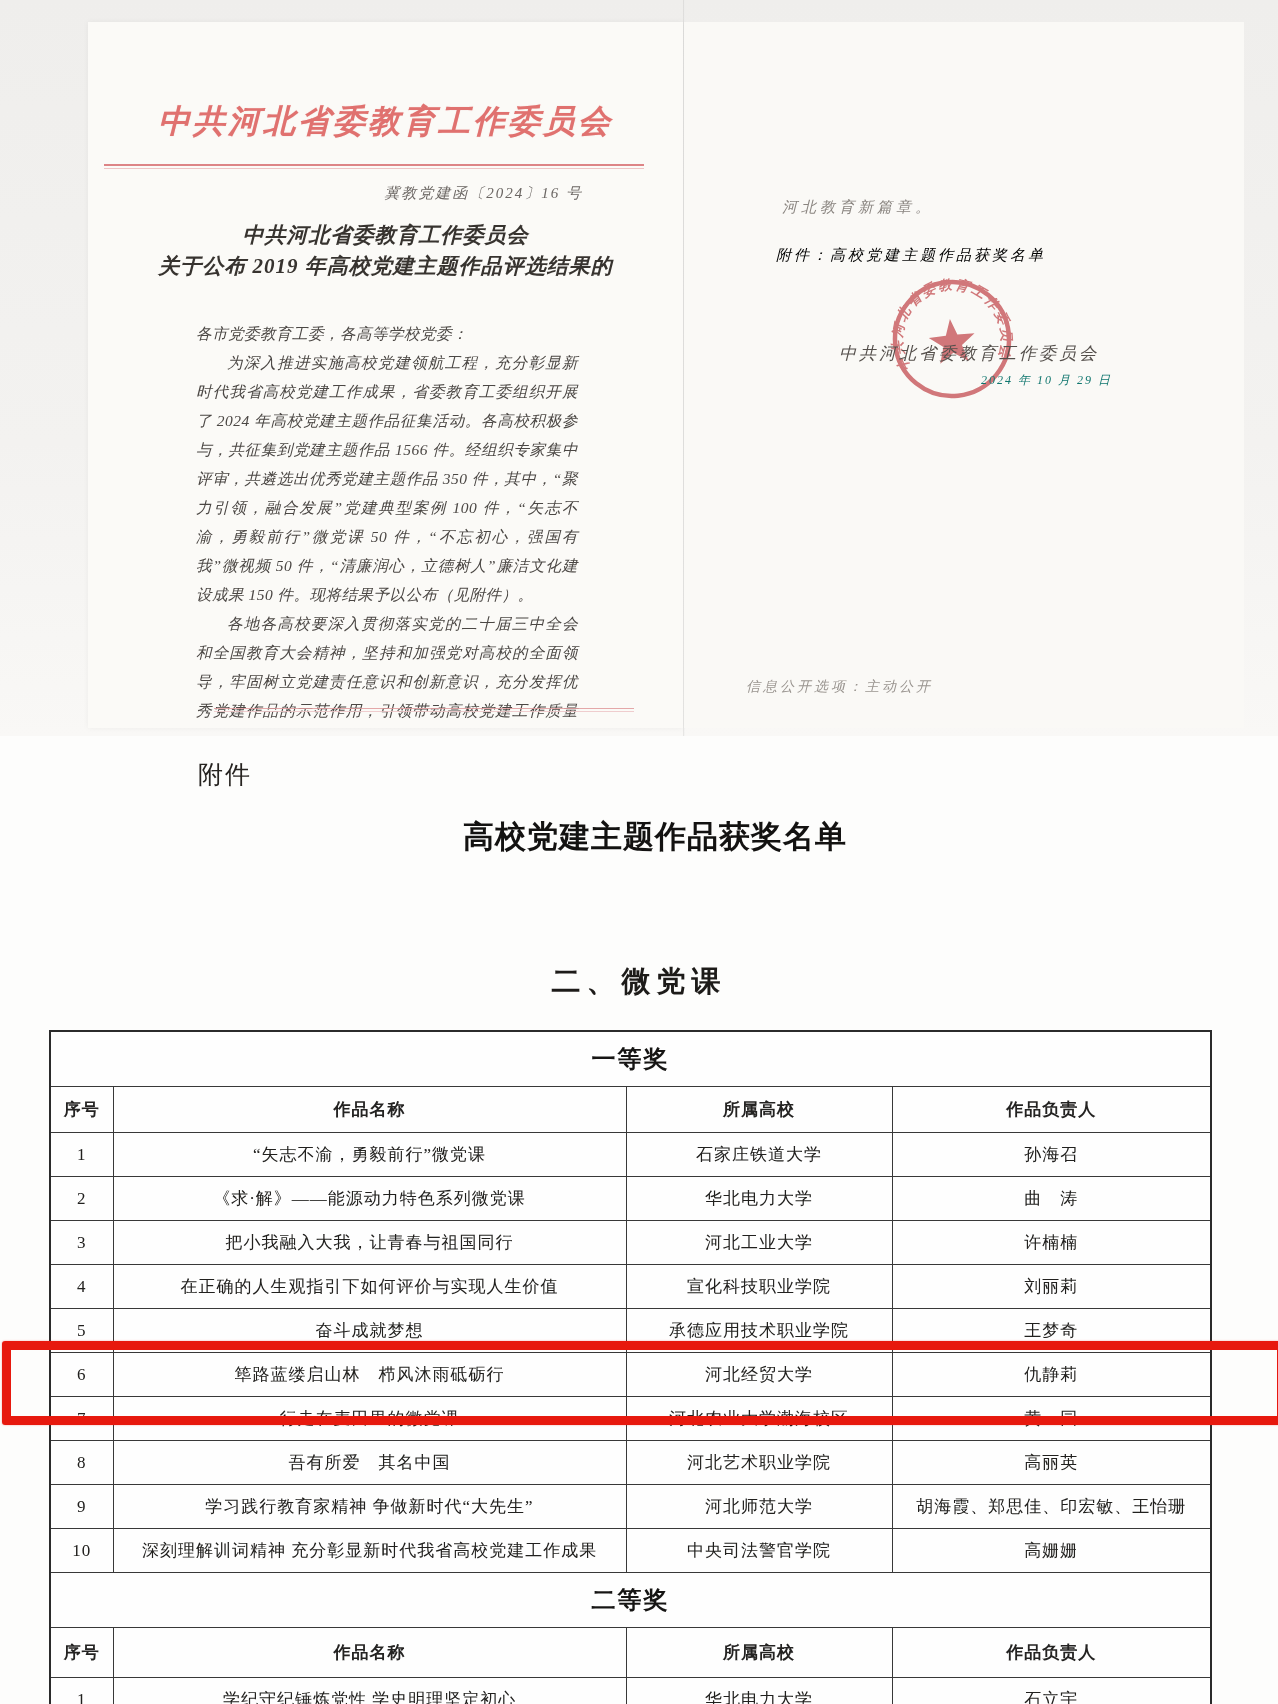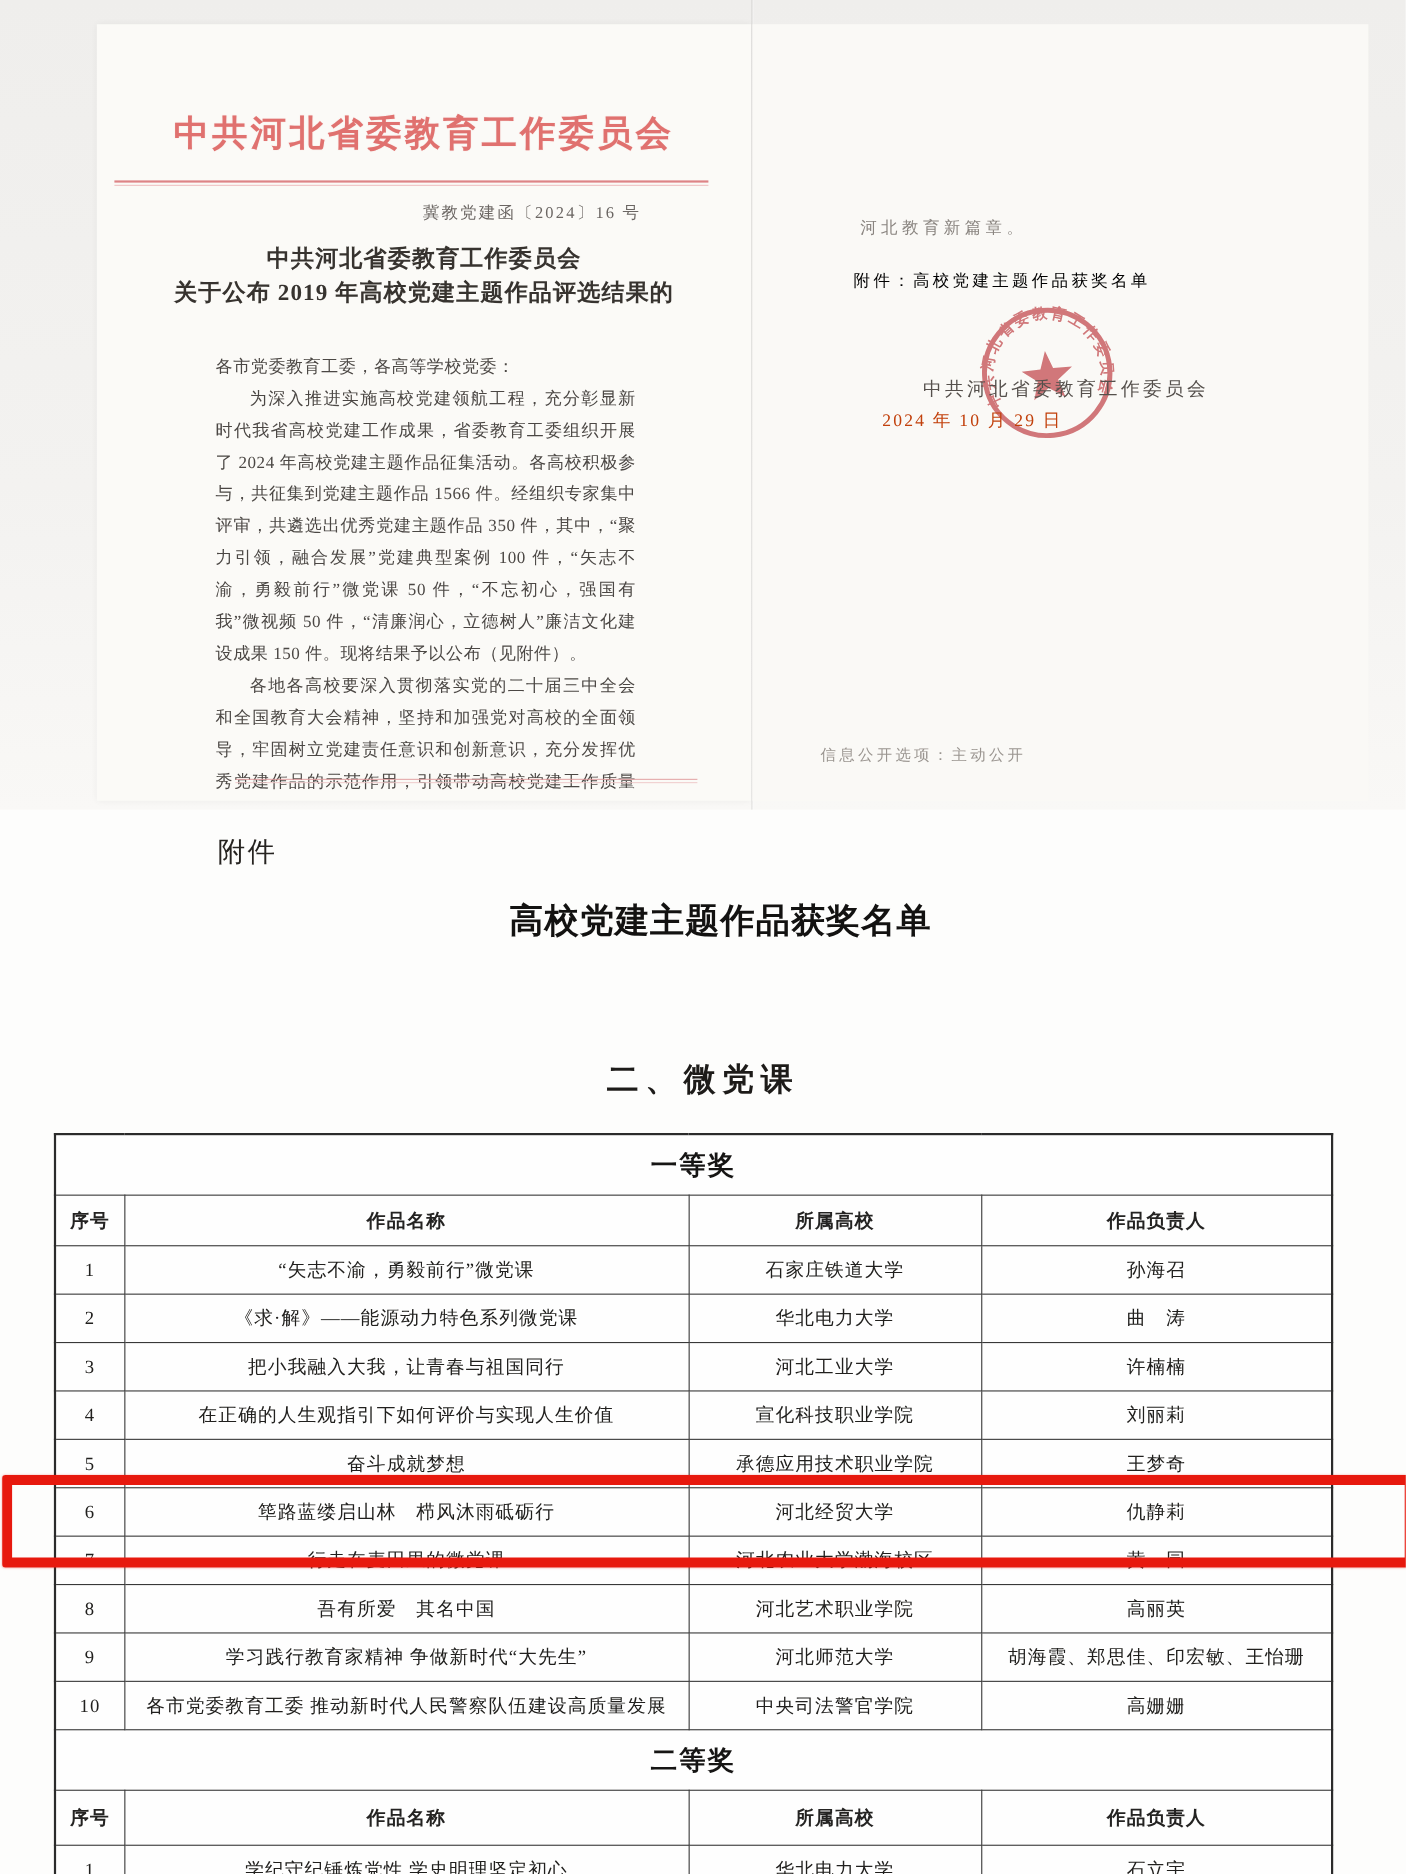--- a/index.html
+++ b/index.html
@@ -6,20 +6,21 @@
   body{
     width:1278px;height:1704px;position:relative;overflow:hidden;
     background:#fdfdfc;
     font-family:"Liberation Serif", serif;
     color:#2e2b28;
   }
   
   .scan-area{
     position:absolute;left:0;top:0;width:1278px;height:736px;
     background:linear-gradient(180deg,#efeeec 0%,#f3f2f0 60%,#f9f8f6 100%);
+    font-style:italic;
   }
   .scan-page{
     position:absolute;top:22px;height:706px;background:#fbfaf7;overflow:hidden;
   }
   .page-left{left:88px;width:595px;box-shadow:0 0 6px rgba(0,0,0,0.05);}
   .page-right{left:684px;width:560px;background:#faf9f6;}
   .page-divider{
     position:absolute;left:683px;top:0;width:2px;height:736px;
     background:linear-gradient(90deg,rgba(0,0,0,0.10),rgba(255,255,255,0.4));
   }
@@ -47,21 +48,21 @@
   .doc-body p{margin:0;text-indent:2em;}
   .doc-body p.salutation{text-indent:0;}
   .footer-rule{
     position:absolute;left:126px;top:686px;width:420px;height:2px;
     border-top:1.5px solid #e09a9c;border-bottom:1px solid #eec6c7;opacity:.85;
   }
   
   .continuation{position:absolute;left:66px;top:176px;font-size:15px;color:#8a8580;letter-spacing:4px;margin-left:32px;}
   .attachment-note{position:absolute;left:92px;top:224px;font-size:15px;color:#000000;letter-spacing:3px;}
   .issuer{position:absolute;left:130px;top:320px;width:310px;text-align:center;font-size:17px;color:#55504c;letter-spacing:3px;}
-  .issue-date{position:absolute;left:118px;top:350px;width:310px;text-align:left;font-size:16px;color:#c2410c;letter-spacing:2px;}
+  .issue-date{position:absolute;left:118px;top:350px;width:310px;text-align:right;font-size:12px;color:#0f766e;letter-spacing:2px;}
   .seal{position:absolute;left:206px;top:255px;width:124px;height:124px;transform:rotate(-6deg);opacity:.88;mix-blend-mode:multiply;}
   .disclosure{position:absolute;left:62px;top:656px;font-size:14px;color:#9a9590;letter-spacing:3px;}
   
   .attachment-label{
     position:absolute;left:198px;top:758px;font-size:25px;color:#262320;letter-spacing:2px;
   }
   .attachment-title{
     position:absolute;left:0;top:816px;width:1310px;text-align:center;
     font-family:"Liberation Sans", sans-serif;font-weight:bold;font-size:31px;color:#131211;letter-spacing:1px;
   }
@@ -211,21 +212,21 @@
           <td>高丽英</td>
         </tr>
         <tr class="data-row">
           <td>9</td>
           <td>学习践行教育家精神 争做新时代“大先生”</td>
           <td>河北师范大学</td>
           <td>胡海霞、郑思佳、印宏敏、王怡珊</td>
         </tr>
         <tr class="data-row">
           <td>10</td>
-          <td>各市党委教育工委 推动新时代人民警察队伍建设高质量发展</td>
+          <td>深刻理解训词精神 充分彰显新时代我省高校党建工作成果</td>
           <td>中央司法警官学院</td>
           <td>高姗姗</td>
         </tr>
       </tbody>
     <tbody>
       <tr class="span-row">
         <td colspan="4">二等奖</td>
       </tr>
       <tr class="head-row second">
         <td>序号</td>

